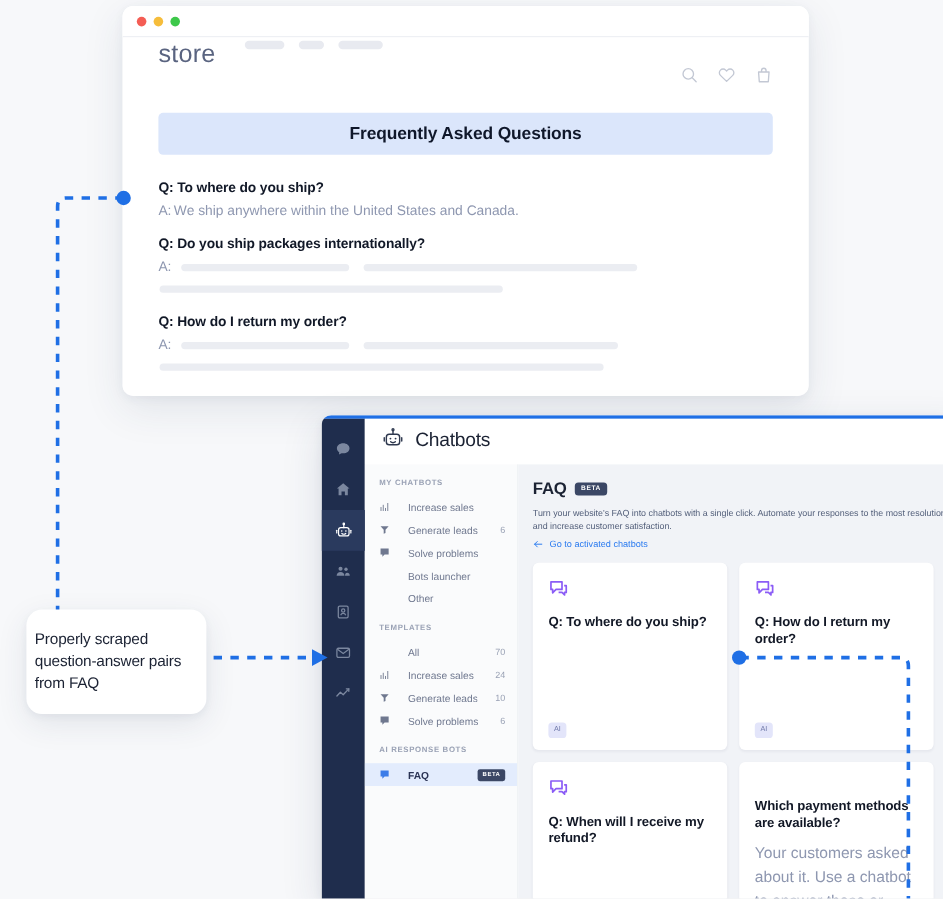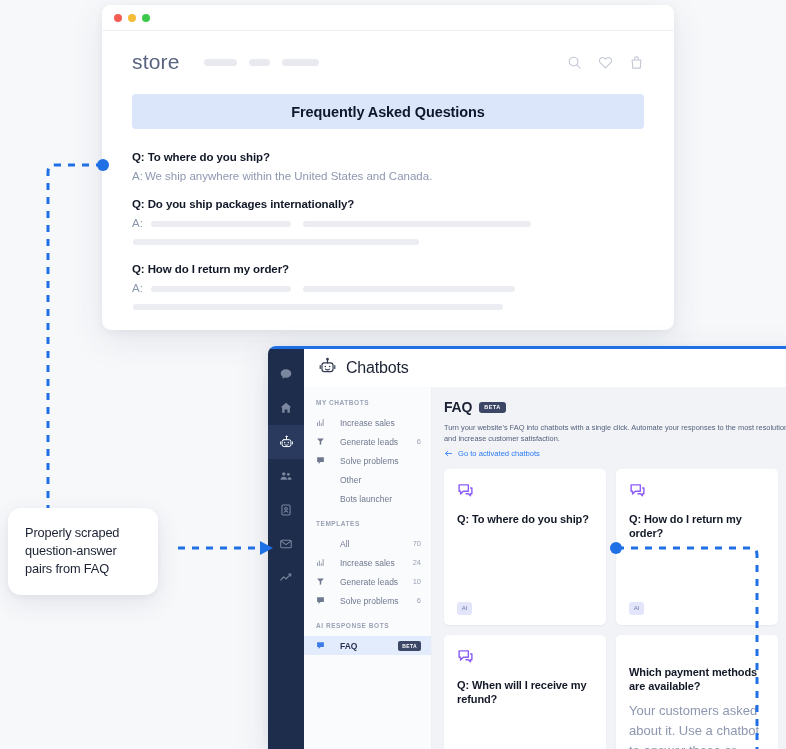--- a/index.html
+++ b/index.html
@@ -52,21 +52,20 @@
   }
   .dot { width: 8px; height: 8px; border-radius: 50%; display: block; }
   .dot.red    { background: #f45d54; }
   .dot.yellow { background: #f6bd3b; }
   .dot.green  { background: #3dc84a; }
 
   #store-body { padding: 0 30px; }
 
   #store-nav {
     display: flex;
-    align-items: center;
     height: 56px;
     margin-top: 3px;
   }
   #store-logo {
     font-size: 21px;
     color: #5a6480;
     font-weight: 400;
     letter-spacing: .2px;
   }
   .nav-skel {
@@ -313,24 +312,24 @@
     background: #e3e5fa;
     border-radius: 3px;
     display: flex; align-items: center; justify-content: center;
     font-size: 6px;
     color: #6d77a8;
   }
 
   
   #callout {
     position: absolute;
-    left: 8px;
+    left: 22px;
     top: 508px;
     width: 150px;
-    padding: 16px 17px 17px 17px;
+    padding: 16px 17px 17px 7px;
     background: #ffffff;
     border-radius: 13px;
     box-shadow: 0 8px 26px rgba(40,55,90,0.10), 0 2px 6px rgba(40,55,90,0.05);
     z-index: 8;
   }
   #callout-text {
     font-size: 12.8px;
     line-height: 1.42;
     color: #1b2233;
     letter-spacing: -.15px;
@@ -555,26 +554,26 @@
               <span class="ico">
                 <svg width="9" height="9" viewBox="0 0 24 24" fill="#6f788f">
                   <path d="M3 3h18v13h-9l-5 5v-5H3Z"></path>
                 </svg>
               </span>
               <span class="lbl">Solve problems</span>
               <span class="cnt"></span>
             </div>
             <div class="nav-row">
               <span class="noico"></span>
+              <span class="lbl">Bots launcher</span>
+              <span class="cnt"></span>
+            </div>
+            <div class="nav-row">
+              <span class="noico"></span>
               <span class="lbl">Other</span>
-              <span class="cnt"></span>
-            </div>
-            <div class="nav-row">
-              <span class="noico"></span>
-              <span class="lbl">Bots launcher</span>
               <span class="cnt"></span>
             </div>
 
             <div class="nav-gap"></div>
 
             <div class="nav-group-label">TEMPLATES</div>
             <div class="nav-row">
               <span class="noico"></span>
               <span class="lbl">All</span>
               <span class="cnt">70</span>

